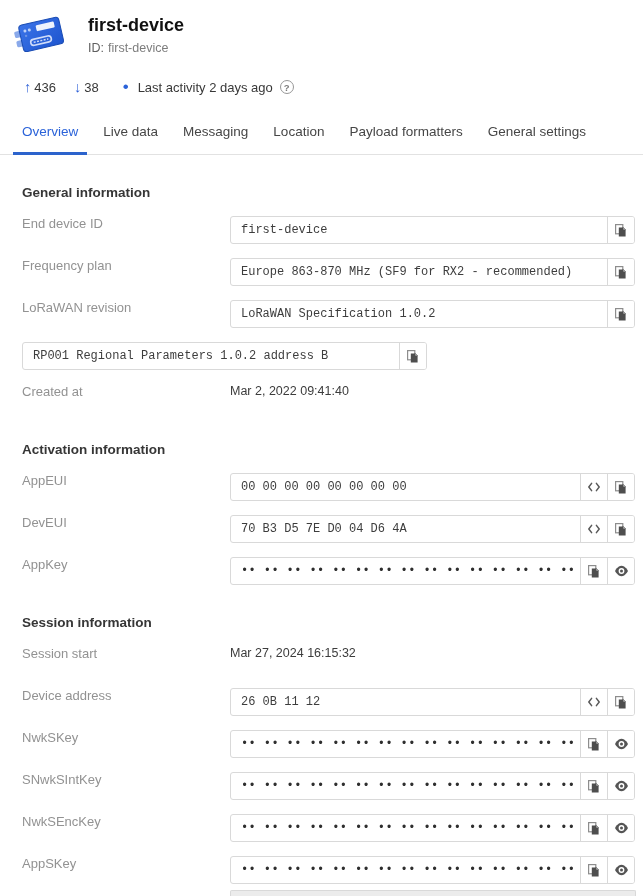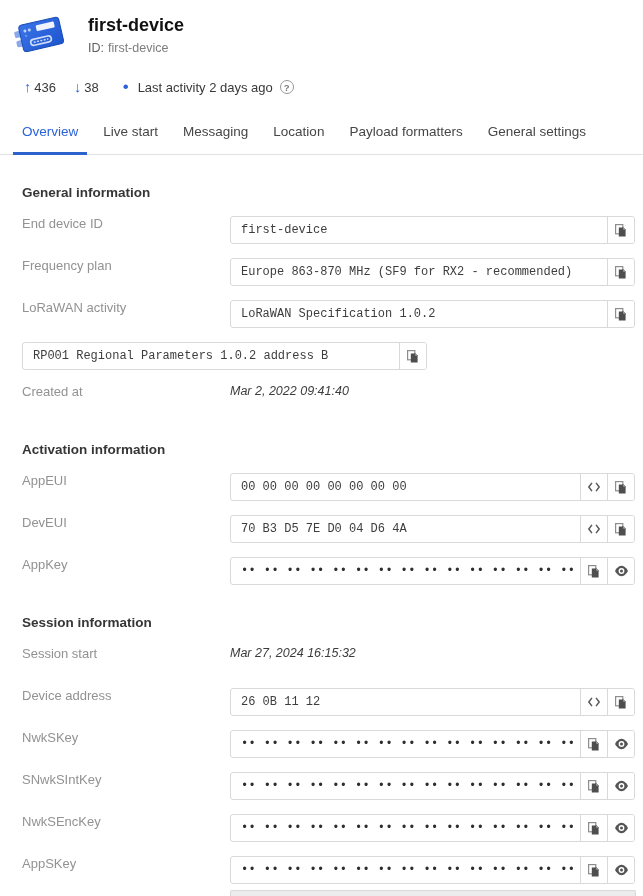--- a/index.html
+++ b/index.html
@@ -30,21 +30,21 @@
     cursor: pointer; border-bottom: 3px solid transparent; margin-bottom: -1px; white-space: nowrap; }
   .tab.active { color: #2b63d9; border-bottom-color: #2c63cc; }
 
   
   .content { display: flow-root; }
   section { display: contents; }
   .section-heading { margin: 30px 4px 16px 22px; font-size: 13.5px; font-weight: bold; color: #363636; }
   .row { display: flex; align-items: flex-start; margin: 0 0 14px 22px; height: 28px; }
   .row-label { width: 208px; flex: 0 0 auto; font-size: 13px; color: #929292; }
   .row-content { width: 405px; flex: 0 0 auto; }
-  .text-value { font-size: 12.5px; color: #3c3c3c; font-style: italic; }
+  .text-value { font-size: 12.5px; color: #3c3c3c; }
 
   .field { display: flex; align-items: stretch; height: 28px; border: 1px solid #d9d9d9;
     border-radius: 3px; background: #fff; overflow: hidden; }
   .field-value { flex: 1 1 auto; font-family: "Liberation Mono", "DejaVu Sans Mono", monospace;
     font-size: 12px; color: #3d3d3d; line-height: 26px; padding: 0 10px; white-space: nowrap;
     overflow: hidden; }
   .field-value.masked { letter-spacing: 0.4px; color: #2e2e2e; }
   .field-btn { flex: 0 0 27px; width: 27px; border: none; border-left: 1px solid #d9d9d9;
     background: #fff; display: flex; align-items: center; justify-content: center; cursor: pointer;
     padding: 0; }
@@ -97,21 +97,21 @@
     <span class="arrow">↓</span>
     <span>38</span>
   </span>
   <span class="act-dot">•</span>
   <span>Last activity 2 days ago</span>
   <span class="help-circle">?</span>
 </div>
 
 <nav class="tab-bar">
     <span class="tab active">Overview</span>
-    <span class="tab">Live start</span>
+    <span class="tab">Live data</span>
     <span class="tab">Messaging</span>
     <span class="tab">Location</span>
     <span class="tab">Payload formatters</span>
     <span class="tab">General settings</span>
   </nav>
 
 <main class="content"><section>
     <h3 class="section-heading">General information</h3>
   <div class="row">
     <div class="row-label">End device ID</div>
@@ -135,21 +135,21 @@
             <button class="field-btn">
               <svg width="14" height="15" viewBox="0 0 14 15">
     <rect x="1.6" y="1.6" width="7.2" height="9.2" fill="none" stroke="#8d8d8d" stroke-width="1.2"></rect>
     <path d="M4.8 4.4h4.4l2.4 2.4v6.6H4.8z" fill="#4e4e4e"></path>
     <path d="M9.2 4.4v2.4h2.4z" fill="#fff" stroke="#4e4e4e" stroke-width="0.6"></path>
   </svg>
             </button>
           </div>
         </div>
   </div><div class="row">
-    <div class="row-label">LoRaWAN activity</div>
+    <div class="row-label">LoRaWAN revision</div>
     <div class="row-content">
           <div class="field">
             <div class="field-value">LoRaWAN Specification 1.0.2</div>
             <button class="field-btn">
               <svg width="14" height="15" viewBox="0 0 14 15">
     <rect x="1.6" y="1.6" width="7.2" height="9.2" fill="none" stroke="#8d8d8d" stroke-width="1.2"></rect>
     <path d="M4.8 4.4h4.4l2.4 2.4v6.6H4.8z" fill="#4e4e4e"></path>
     <path d="M9.2 4.4v2.4h2.4z" fill="#fff" stroke="#4e4e4e" stroke-width="0.6"></path>
   </svg>
             </button>

